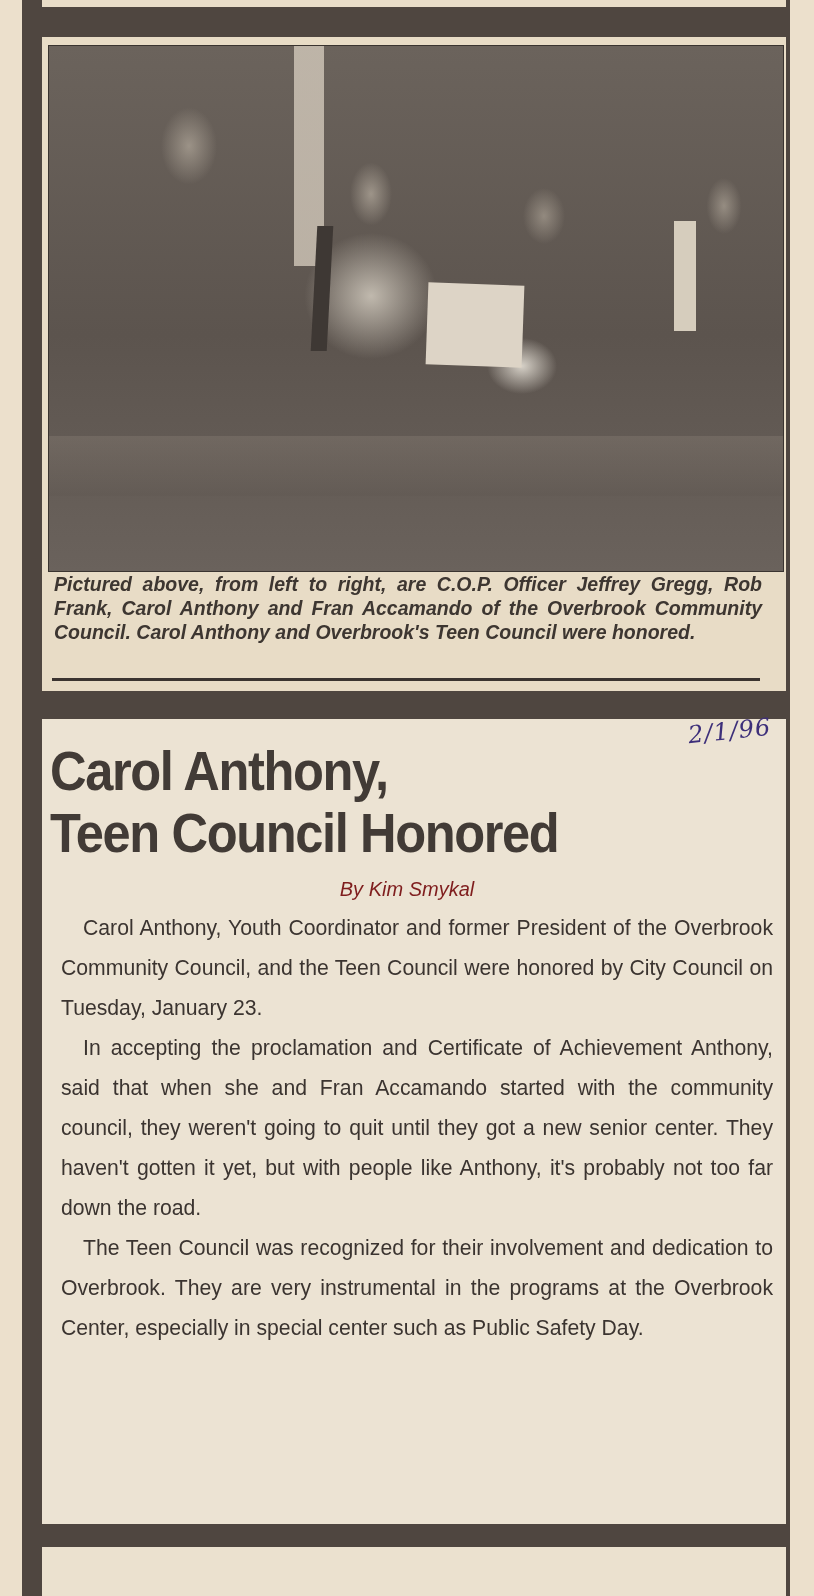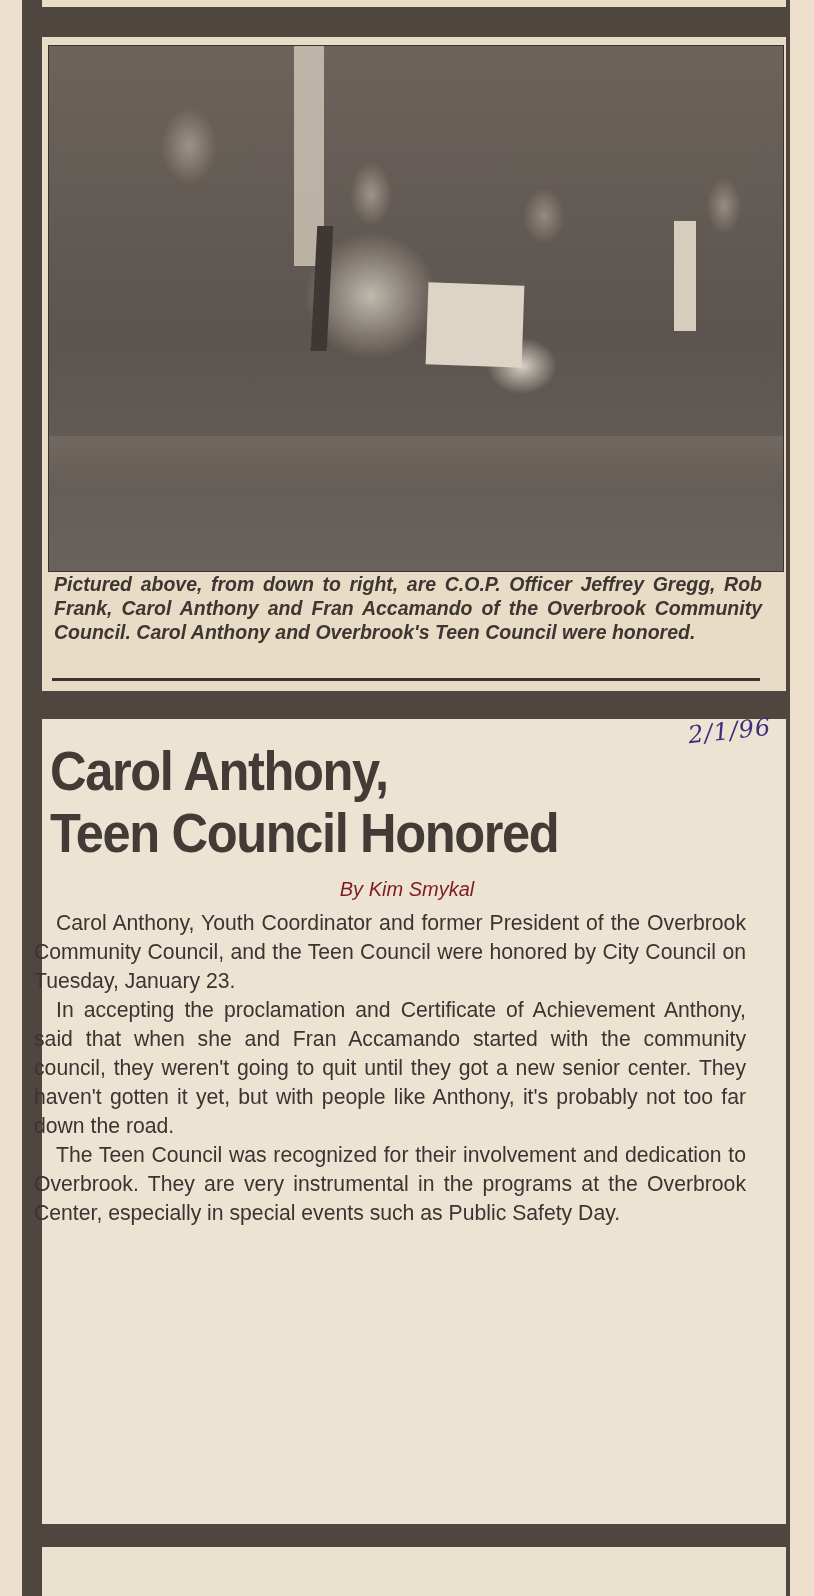--- a/index.html
+++ b/index.html
@@ -74,22 +74,22 @@
     position:absolute; left:50px; top:740px; width:720px;
     font-weight:bold; font-size:55px; line-height:62px;
     color:#423b36; letter-spacing:-1.5px;
     transform:scaleX(0.92); transform-origin:left top;
   }
   .byline {
     position:absolute; left:0; top:878px; width:814px; text-align:center;
     font-style:italic; font-size:20px; color:#7f1d1d;
   }
   .body {
-    position:absolute; left:34px; top:908px; width:712px;
-    font-size:21.2px; line-height:29px; color:#3b3430;
+    position:absolute; left:61px; top:908px; width:712px;
+    font-size:21.2px; line-height:40px; color:#3b3430;
     text-align:justify;
   }
   .body p { margin:0; text-indent:22px; }
   .bottom-panel {
     position:absolute; left:42px; top:1547px; width:744px; height:49px;
     background:#ebe1cf;
   }
 </style>
 </head>
 <body>
@@ -97,29 +97,29 @@
 <div class="frame"></div>
 <div class="top-strip"></div>
 
 <div class="photo-panel"></div>
 <div class="photo" title="Four people standing in front of a flag, one holding a certificate">
   <div class="tie"></div>
   <div class="cert"></div>
   <div class="scarf"></div>
   <div class="table-edge"></div>
 </div>
-<div class="caption">Pictured above, from down to right, are C.O.P. Officer Jeffrey Gregg, Rob Frank, Carol Anthony and Fran Accamando of the Overbrook Community Council. Carol Anthony and Overbrook's Teen Council were honored.</div>
+<div class="caption">Pictured above, from left to right, are C.O.P. Officer Jeffrey Gregg, Rob Frank, Carol Anthony and Fran Accamando of the Overbrook Community Council. Carol Anthony and Overbrook's Teen Council were honored.</div>
 <div class="caption-rule"></div>
 
 <div class="article-panel"></div>
 <div class="date-note">2/1/96</div>
 <div class="headline">
   <div>Carol Anthony,</div>
   <div>Teen Council Honored</div>
 </div>
 <div class="byline">By Kim Smykal</div>
 <div class="body">
   <p>Carol Anthony, Youth Coordinator and former President of the Overbrook Community Council, and the Teen Council were honored by City Council on Tuesday, January 23.</p>
   <p>In accepting the proclamation and Certificate of Achievement Anthony, said that when she and Fran Accamando started with the community council, they weren't going to quit until they got a new senior center. They haven't gotten it yet, but with people like Anthony, it's probably not too far down the road.</p>
-  <p>The Teen Council was recognized for their involvement and dedication to Overbrook. They are very instrumental in the programs at the Overbrook Center, especially in special events such as Public Safety Day.</p>
+  <p>The Teen Council was recognized for their involvement and dedication to Overbrook. They are very instrumental in the programs at the Overbrook Center, especially in special center such as Public Safety Day.</p>
 </div>
 
 <div class="bottom-panel"></div>
 
 </body></html>

